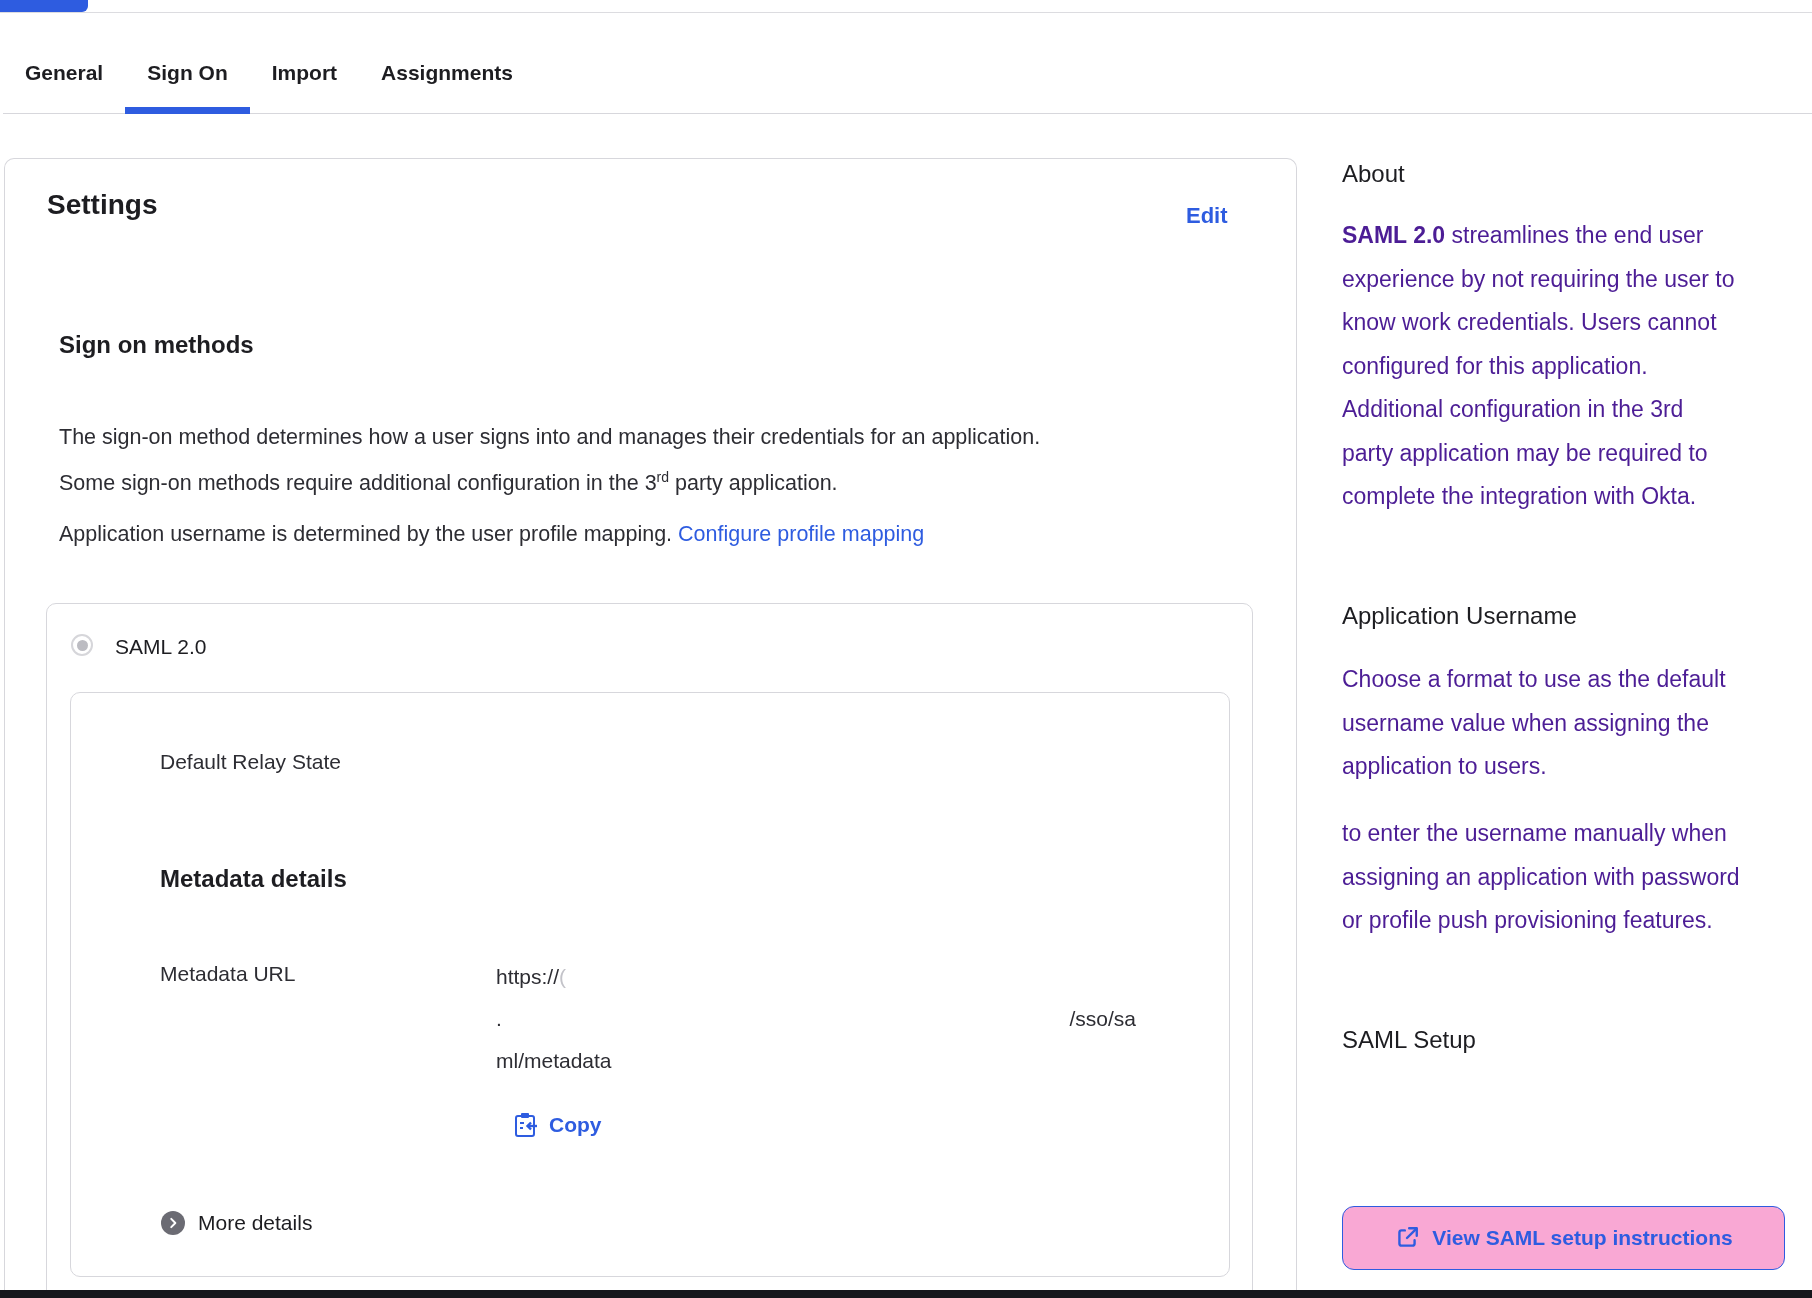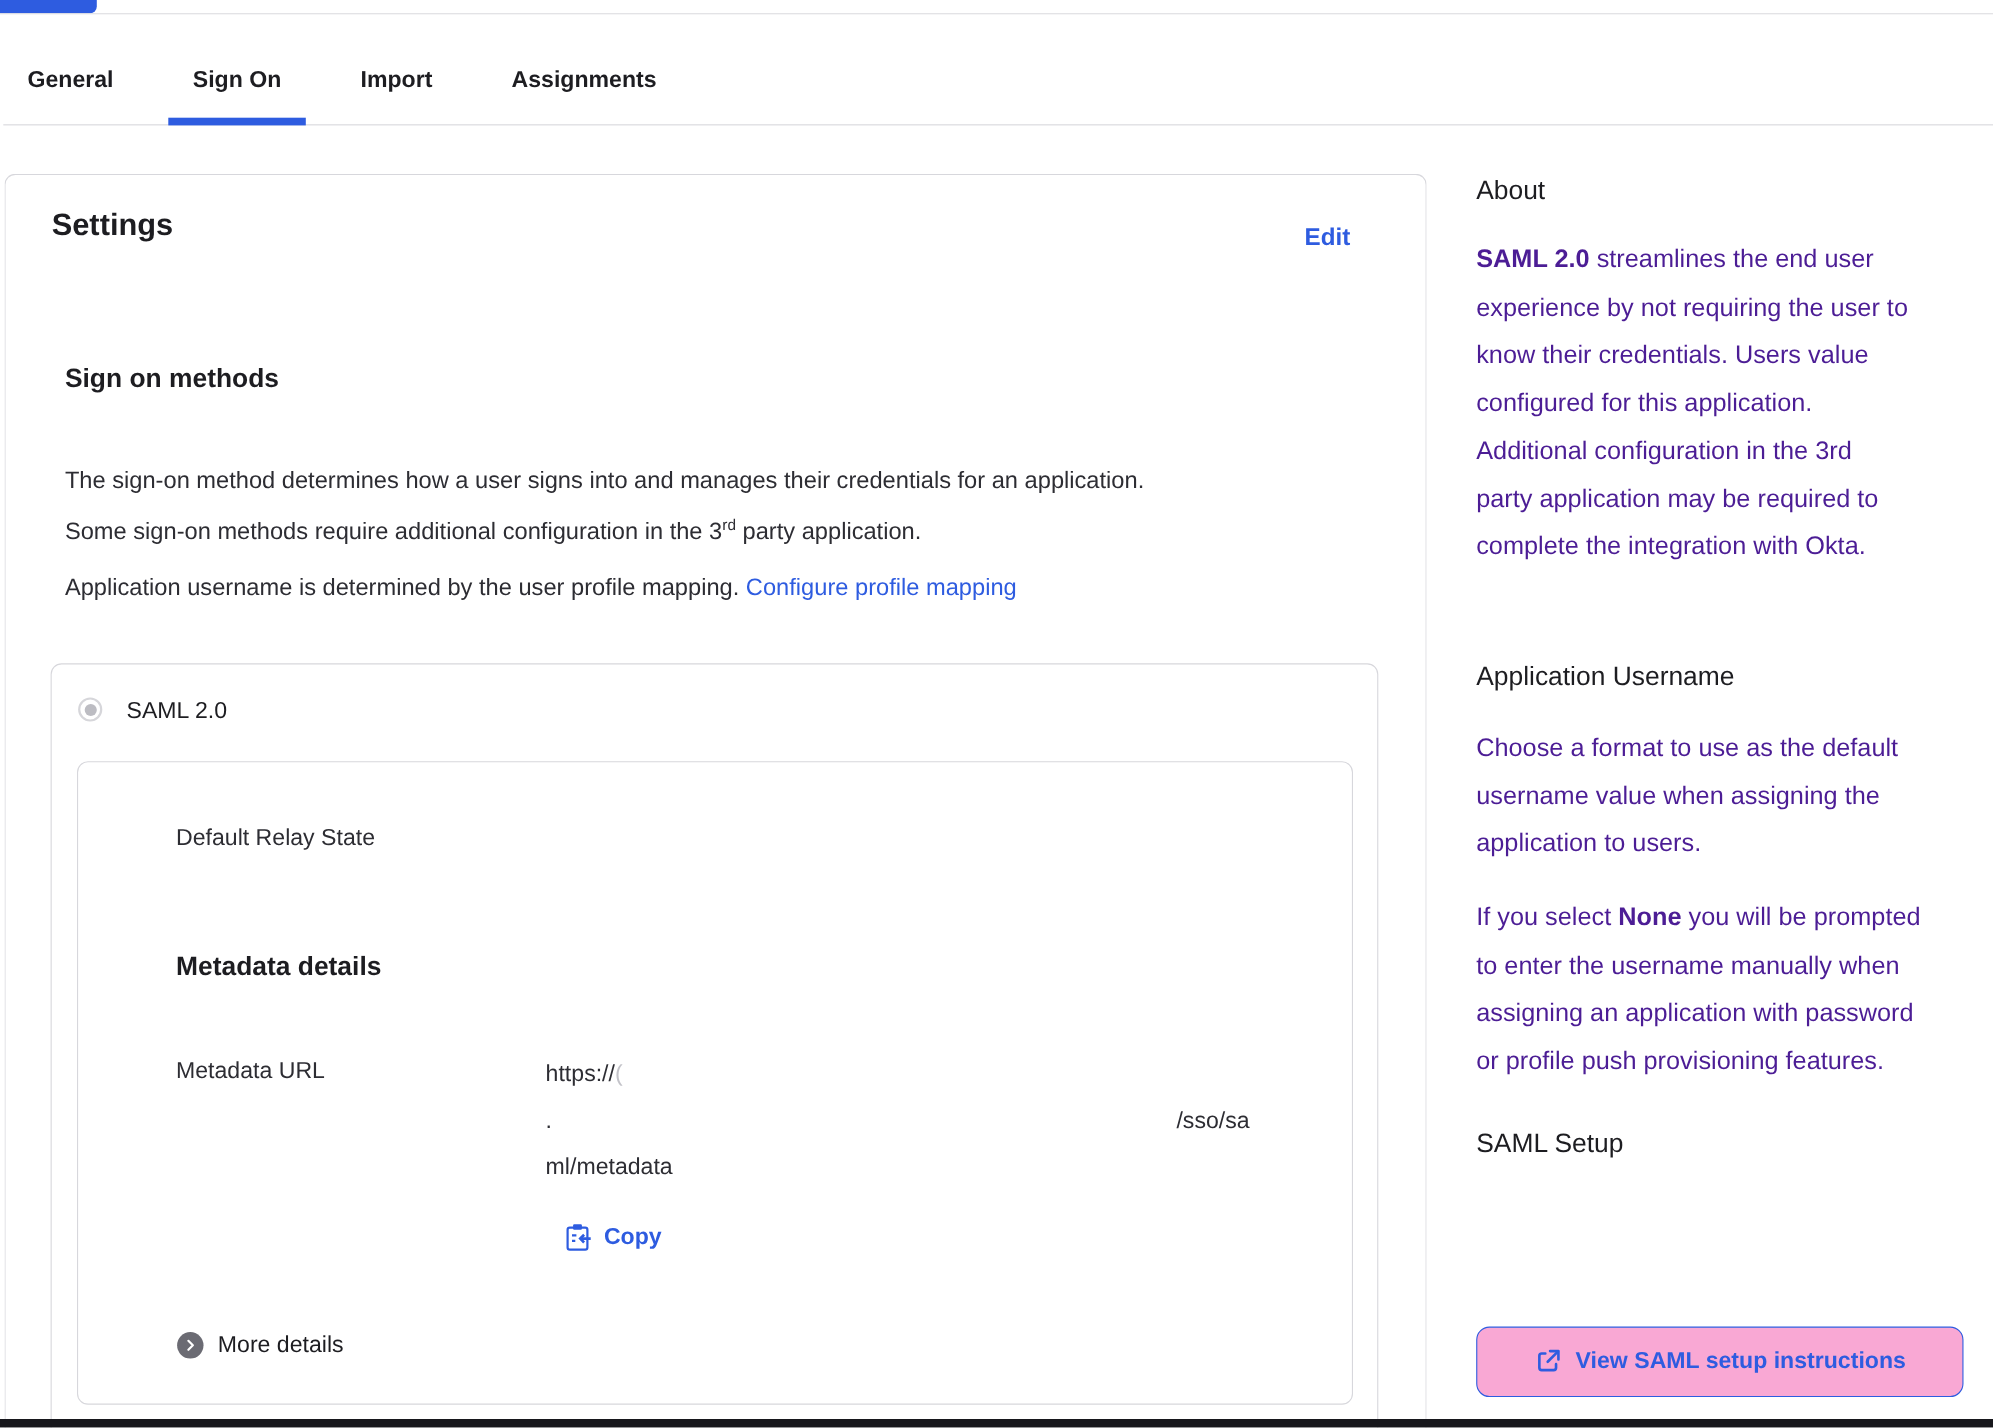--- a/index.html
+++ b/index.html
@@ -5,21 +5,21 @@
   * { margin:0; padding:0; box-sizing:border-box; }
   html,body { background:#ffffff; }
   .page {
     position:relative; width:1812px; height:1298px; overflow:hidden;
     background:#fff; font-family:"Liberation Sans", sans-serif; color:#1d1d21;
   }
   
   .top-blue-bar { position:absolute; left:0; top:0; width:88px; height:12px; background:#2e5ce0; border-radius:0 0 6px 0; }
   .top-hairline { position:absolute; left:0; top:12px; width:100%; height:1px; background:#dcdce0; }
   
-  .tabs { position:absolute; left:3px; top:14px; right:0; height:100px; border-bottom:1px solid #d7d7dc; display:flex; gap:28px; align-items:flex-end; }
+  .tabs { position:absolute; left:3px; top:14px; right:0; height:100px; border-bottom:1px solid #d7d7dc; display:flex; align-items:flex-end; }
   .tab { position:relative; padding:0 22px 28px 22px; font-size:21px; font-weight:700; color:#1d1d21; cursor:pointer; white-space:nowrap; }
   .tab.active::after { content:""; position:absolute; left:0; right:0; bottom:-1px; height:7px; background:#2e5ce0; }
   
   .settings-panel { position:absolute; left:4px; top:158px; width:1293px; height:1150px; background:#fff; border:1px solid #d7d7dc; border-bottom:none; border-radius:10px 10px 0 0; overflow:hidden; }
   .panel-title { position:absolute; left:42px; top:26px; font-size:28px; font-weight:700; line-height:40px; color:#1d1d21; }
   .edit-link { position:absolute; left:1181px; top:44px; font-size:22px; font-weight:700; color:#2e5ce0; text-decoration:none; cursor:pointer; }
   .section-heading { position:absolute; left:54px; top:172px; font-size:24px; font-weight:700; color:#1d1d21; }
   .desc { position:absolute; left:54px; top:258px; font-size:21.5px; color:#2d2d33; }
   .desc .line { display:block; line-height:40px; white-space:nowrap; }
   .desc sup { font-size:14px; }
@@ -123,35 +123,34 @@
         </div>
       </div>
     </div>
   </section>
 
   <aside class="sidebar">
     <h2 class="sb-h" style="top:160px">About</h2>
     <p class="sb-p" style="top:214px">
       <span class="line"><span class="b">SAML 2.0</span><span> streamlines the end user</span></span>
       <span class="line">experience by not requiring the user to</span>
-      <span class="line">know their credentials. Users value</span>
+      <span class="line">know work credentials. Users cannot</span>
       <span class="line">configured for this application.</span>
       <span class="line">Additional configuration in the 3rd</span>
       <span class="line">party application may be required to</span>
       <span class="line">complete the integration with Okta.</span>
     </p>
 
     <h2 class="sb-h" style="top:602px">Application Username</h2>
     <p class="sb-p" style="top:658px">
       <span class="line">Choose a format to use as the default</span>
       <span class="line">username value when assigning the</span>
       <span class="line">application to users.</span>
     </p>
     <p class="sb-p" style="top:812px">
-      <span class="line"><span>If you select </span><span class="b">None</span><span> you will be prompted</span></span>
       <span class="line">to enter the username manually when</span>
       <span class="line">assigning an application with password</span>
       <span class="line">or profile push provisioning features.</span>
     </p>
 
     <h2 class="sb-h" style="top:1026px">SAML Setup</h2>
 
     <button class="setup-btn">
       <svg width="26" height="26" viewBox="0 0 24 24" fill="none" stroke="#2e5ce0" stroke-width="2.2" stroke-linecap="round" stroke-linejoin="round">
         <path d="M10 5 H7 a2 2 0 0 0 -2 2 v10 a2 2 0 0 0 2 2 h10 a2 2 0 0 0 2 -2 v-3"></path>

